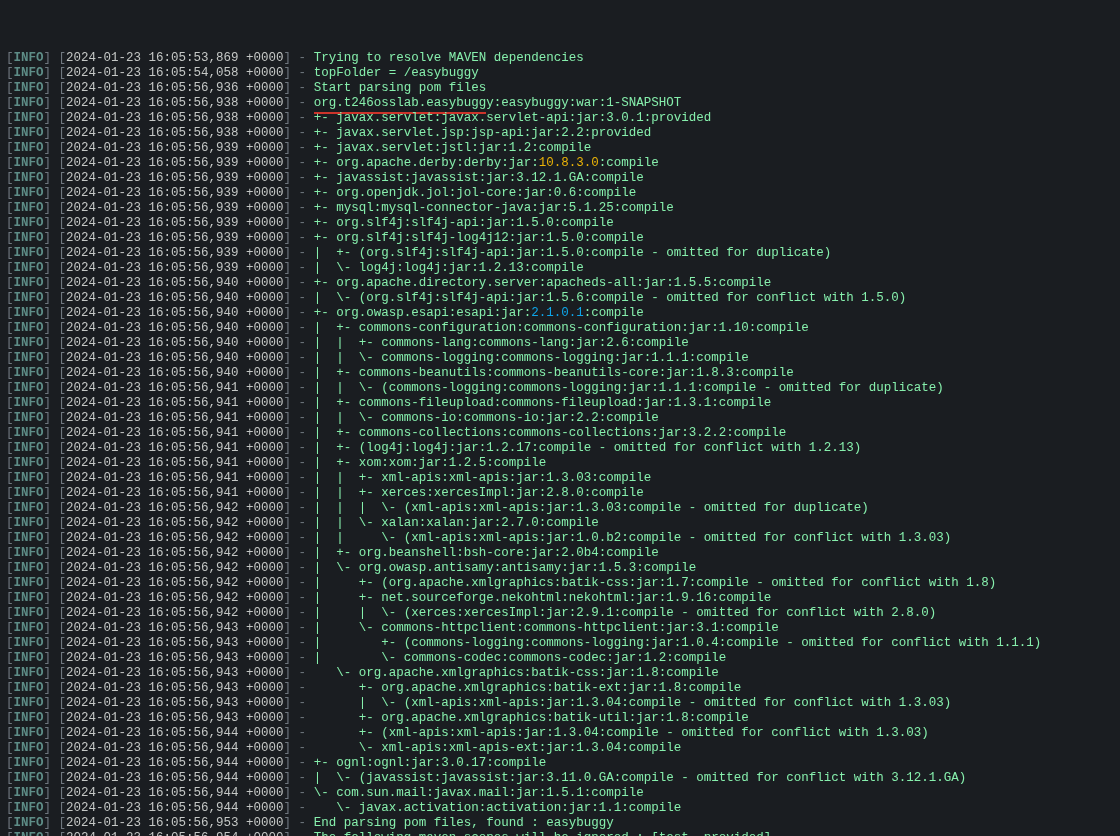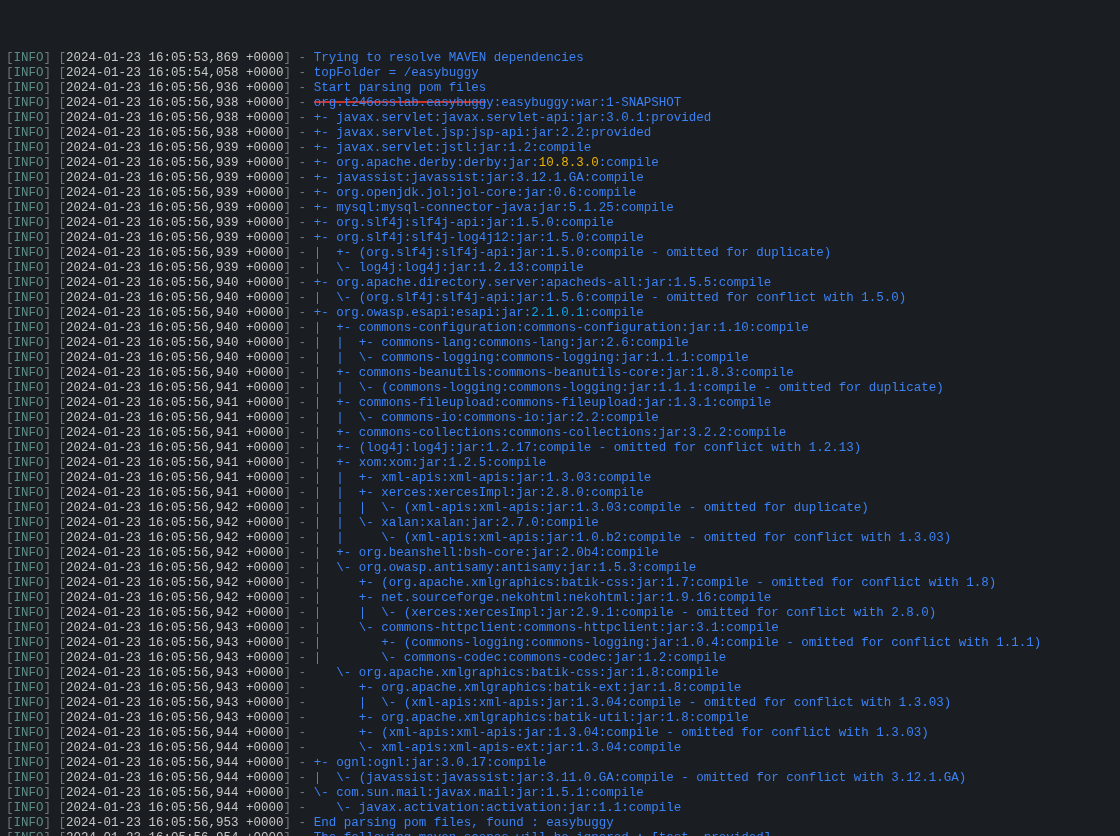--- a/index.html
+++ b/index.html
@@ -8,26 +8,26 @@
     background: #1a1d21;
     font-family: "Consolas", "Courier New", monospace;
     font-size: 12.5px;
     line-height: 15px;
     color: #c5c8c6;
     white-space: pre;
     overflow: hidden;
   }
   .line { display: block; }
   .lbracket, .rbracket { color: #707880; }
-  .level-info { color: #5e8d87; }
+  .level-info { color: #5e8d87; font-weight: bold; }
   .ts { color: #c5c8c6; }
-  .msg { color: #3b82f6; }
+  .msg { color: #86efac; }
   .hl-orange { color: #eab308; }
   .hl-pink { color: #0ea5e9; }
-  .underline-red { border-bottom: 2px solid #cc342b; padding-bottom: 6px; }
+  .underline-red { border-bottom: 2px solid #cc342b; padding-bottom: 17px; }
 </style>
 </head>
 <body>
 
 
 <div id="log"><div class="line"><span class="lbracket">[</span><span class="level-info">INFO</span><span class="rbracket">] </span><span class="lbracket">[</span><span class="ts">2024-01-23 16:05:53,869 +0000</span><span class="rbracket">] - </span><span class="msg">Trying to resolve MAVEN dependencies</span></div><div class="line"><span class="lbracket">[</span><span class="level-info">INFO</span><span class="rbracket">] </span><span class="lbracket">[</span><span class="ts">2024-01-23 16:05:54,058 +0000</span><span class="rbracket">] - </span><span class="msg">topFolder = /easybuggy</span></div><div class="line"><span class="lbracket">[</span><span class="level-info">INFO</span><span class="rbracket">] </span><span class="lbracket">[</span><span class="ts">2024-01-23 16:05:56,936 +0000</span><span class="rbracket">] - </span><span class="msg underline-red">Start parsing pom files</span></div><div class="line"><span class="lbracket">[</span><span class="level-info">INFO</span><span class="rbracket">] </span><span class="lbracket">[</span><span class="ts">2024-01-23 16:05:56,938 +0000</span><span class="rbracket">] - </span><span class="msg">org.t246osslab.easybuggy:easybuggy:war:1-SNAPSHOT</span></div><div class="line"><span class="lbracket">[</span><span class="level-info">INFO</span><span class="rbracket">] </span><span class="lbracket">[</span><span class="ts">2024-01-23 16:05:56,938 +0000</span><span class="rbracket">] - </span><span class="msg">+- javax.servlet:javax.servlet-api:jar:3.0.1:provided</span></div><div class="line"><span class="lbracket">[</span><span class="level-info">INFO</span><span class="rbracket">] </span><span class="lbracket">[</span><span class="ts">2024-01-23 16:05:56,938 +0000</span><span class="rbracket">] - </span><span class="msg">+- javax.servlet.jsp:jsp-api:jar:2.2:provided</span></div><div class="line"><span class="lbracket">[</span><span class="level-info">INFO</span><span class="rbracket">] </span><span class="lbracket">[</span><span class="ts">2024-01-23 16:05:56,939 +0000</span><span class="rbracket">] - </span><span class="msg">+- javax.servlet:jstl:jar:1.2:compile</span></div><div class="line"><span class="lbracket">[</span><span class="level-info">INFO</span><span class="rbracket">] </span><span class="lbracket">[</span><span class="ts">2024-01-23 16:05:56,939 +0000</span><span class="rbracket">] - </span><span class="msg">+- org.apache.derby:derby:jar:</span><span class="hl-orange">10.8.3.0</span><span class="msg">:compile</span></div><div class="line"><span class="lbracket">[</span><span class="level-info">INFO</span><span class="rbracket">] </span><span class="lbracket">[</span><span class="ts">2024-01-23 16:05:56,939 +0000</span><span class="rbracket">] - </span><span class="msg">+- javassist:javassist:jar:3.12.1.GA:compile</span></div><div class="line"><span class="lbracket">[</span><span class="level-info">INFO</span><span class="rbracket">] </span><span class="lbracket">[</span><span class="ts">2024-01-23 16:05:56,939 +0000</span><span class="rbracket">] - </span><span class="msg">+- org.openjdk.jol:jol-core:jar:0.6:compile</span></div><div class="line"><span class="lbracket">[</span><span class="level-info">INFO</span><span class="rbracket">] </span><span class="lbracket">[</span><span class="ts">2024-01-23 16:05:56,939 +0000</span><span class="rbracket">] - </span><span class="msg">+- mysql:mysql-connector-java:jar:5.1.25:compile</span></div><div class="line"><span class="lbracket">[</span><span class="level-info">INFO</span><span class="rbracket">] </span><span class="lbracket">[</span><span class="ts">2024-01-23 16:05:56,939 +0000</span><span class="rbracket">] - </span><span class="msg">+- org.slf4j:slf4j-api:jar:1.5.0:compile</span></div><div class="line"><span class="lbracket">[</span><span class="level-info">INFO</span><span class="rbracket">] </span><span class="lbracket">[</span><span class="ts">2024-01-23 16:05:56,939 +0000</span><span class="rbracket">] - </span><span class="msg">+- org.slf4j:slf4j-log4j12:jar:1.5.0:compile</span></div><div class="line"><span class="lbracket">[</span><span class="level-info">INFO</span><span class="rbracket">] </span><span class="lbracket">[</span><span class="ts">2024-01-23 16:05:56,939 +0000</span><span class="rbracket">] - </span><span class="msg">|  +- (org.slf4j:slf4j-api:jar:1.5.0:compile - omitted for duplicate)</span></div><div class="line"><span class="lbracket">[</span><span class="level-info">INFO</span><span class="rbracket">] </span><span class="lbracket">[</span><span class="ts">2024-01-23 16:05:56,939 +0000</span><span class="rbracket">] - </span><span class="msg">|  \- log4j:log4j:jar:1.2.13:compile</span></div><div class="line"><span class="lbracket">[</span><span class="level-info">INFO</span><span class="rbracket">] </span><span class="lbracket">[</span><span class="ts">2024-01-23 16:05:56,940 +0000</span><span class="rbracket">] - </span><span class="msg">+- org.apache.directory.server:apacheds-all:jar:1.5.5:compile</span></div><div class="line"><span class="lbracket">[</span><span class="level-info">INFO</span><span class="rbracket">] </span><span class="lbracket">[</span><span class="ts">2024-01-23 16:05:56,940 +0000</span><span class="rbracket">] - </span><span class="msg">|  \- (org.slf4j:slf4j-api:jar:1.5.6:compile - omitted for conflict with 1.5.0)</span></div><div class="line"><span class="lbracket">[</span><span class="level-info">INFO</span><span class="rbracket">] </span><span class="lbracket">[</span><span class="ts">2024-01-23 16:05:56,940 +0000</span><span class="rbracket">] - </span><span class="msg">+- org.owasp.esapi:esapi:jar:</span><span class="hl-pink">2.1.0.1</span><span class="msg">:compile</span></div><div class="line"><span class="lbracket">[</span><span class="level-info">INFO</span><span class="rbracket">] </span><span class="lbracket">[</span><span class="ts">2024-01-23 16:05:56,940 +0000</span><span class="rbracket">] - </span><span class="msg">|  +- commons-configuration:commons-configuration:jar:1.10:compile</span></div><div class="line"><span class="lbracket">[</span><span class="level-info">INFO</span><span class="rbracket">] </span><span class="lbracket">[</span><span class="ts">2024-01-23 16:05:56,940 +0000</span><span class="rbracket">] - </span><span class="msg">|  |  +- commons-lang:commons-lang:jar:2.6:compile</span></div><div class="line"><span class="lbracket">[</span><span class="level-info">INFO</span><span class="rbracket">] </span><span class="lbracket">[</span><span class="ts">2024-01-23 16:05:56,940 +0000</span><span class="rbracket">] - </span><span class="msg">|  |  \- commons-logging:commons-logging:jar:1.1.1:compile</span></div><div class="line"><span class="lbracket">[</span><span class="level-info">INFO</span><span class="rbracket">] </span><span class="lbracket">[</span><span class="ts">2024-01-23 16:05:56,940 +0000</span><span class="rbracket">] - </span><span class="msg">|  +- commons-beanutils:commons-beanutils-core:jar:1.8.3:compile</span></div><div class="line"><span class="lbracket">[</span><span class="level-info">INFO</span><span class="rbracket">] </span><span class="lbracket">[</span><span class="ts">2024-01-23 16:05:56,941 +0000</span><span class="rbracket">] - </span><span class="msg">|  |  \- (commons-logging:commons-logging:jar:1.1.1:compile - omitted for duplicate)</span></div><div class="line"><span class="lbracket">[</span><span class="level-info">INFO</span><span class="rbracket">] </span><span class="lbracket">[</span><span class="ts">2024-01-23 16:05:56,941 +0000</span><span class="rbracket">] - </span><span class="msg">|  +- commons-fileupload:commons-fileupload:jar:1.3.1:compile</span></div><div class="line"><span class="lbracket">[</span><span class="level-info">INFO</span><span class="rbracket">] </span><span class="lbracket">[</span><span class="ts">2024-01-23 16:05:56,941 +0000</span><span class="rbracket">] - </span><span class="msg">|  |  \- commons-io:commons-io:jar:2.2:compile</span></div><div class="line"><span class="lbracket">[</span><span class="level-info">INFO</span><span class="rbracket">] </span><span class="lbracket">[</span><span class="ts">2024-01-23 16:05:56,941 +0000</span><span class="rbracket">] - </span><span class="msg">|  +- commons-collections:commons-collections:jar:3.2.2:compile</span></div><div class="line"><span class="lbracket">[</span><span class="level-info">INFO</span><span class="rbracket">] </span><span class="lbracket">[</span><span class="ts">2024-01-23 16:05:56,941 +0000</span><span class="rbracket">] - </span><span class="msg">|  +- (log4j:log4j:jar:1.2.17:compile - omitted for conflict with 1.2.13)</span></div><div class="line"><span class="lbracket">[</span><span class="level-info">INFO</span><span class="rbracket">] </span><span class="lbracket">[</span><span class="ts">2024-01-23 16:05:56,941 +0000</span><span class="rbracket">] - </span><span class="msg">|  +- xom:xom:jar:1.2.5:compile</span></div><div class="line"><span class="lbracket">[</span><span class="level-info">INFO</span><span class="rbracket">] </span><span class="lbracket">[</span><span class="ts">2024-01-23 16:05:56,941 +0000</span><span class="rbracket">] - </span><span class="msg">|  |  +- xml-apis:xml-apis:jar:1.3.03:compile</span></div><div class="line"><span class="lbracket">[</span><span class="level-info">INFO</span><span class="rbracket">] </span><span class="lbracket">[</span><span class="ts">2024-01-23 16:05:56,941 +0000</span><span class="rbracket">] - </span><span class="msg">|  |  +- xerces:xercesImpl:jar:2.8.0:compile</span></div><div class="line"><span class="lbracket">[</span><span class="level-info">INFO</span><span class="rbracket">] </span><span class="lbracket">[</span><span class="ts">2024-01-23 16:05:56,942 +0000</span><span class="rbracket">] - </span><span class="msg">|  |  |  \- (xml-apis:xml-apis:jar:1.3.03:compile - omitted for duplicate)</span></div><div class="line"><span class="lbracket">[</span><span class="level-info">INFO</span><span class="rbracket">] </span><span class="lbracket">[</span><span class="ts">2024-01-23 16:05:56,942 +0000</span><span class="rbracket">] - </span><span class="msg">|  |  \- xalan:xalan:jar:2.7.0:compile</span></div><div class="line"><span class="lbracket">[</span><span class="level-info">INFO</span><span class="rbracket">] </span><span class="lbracket">[</span><span class="ts">2024-01-23 16:05:56,942 +0000</span><span class="rbracket">] - </span><span class="msg">|  |     \- (xml-apis:xml-apis:jar:1.0.b2:compile - omitted for conflict with 1.3.03)</span></div><div class="line"><span class="lbracket">[</span><span class="level-info">INFO</span><span class="rbracket">] </span><span class="lbracket">[</span><span class="ts">2024-01-23 16:05:56,942 +0000</span><span class="rbracket">] - </span><span class="msg">|  +- org.beanshell:bsh-core:jar:2.0b4:compile</span></div><div class="line"><span class="lbracket">[</span><span class="level-info">INFO</span><span class="rbracket">] </span><span class="lbracket">[</span><span class="ts">2024-01-23 16:05:56,942 +0000</span><span class="rbracket">] - </span><span class="msg">|  \- org.owasp.antisamy:antisamy:jar:1.5.3:compile</span></div><div class="line"><span class="lbracket">[</span><span class="level-info">INFO</span><span class="rbracket">] </span><span class="lbracket">[</span><span class="ts">2024-01-23 16:05:56,942 +0000</span><span class="rbracket">] - </span><span class="msg">|     +- (org.apache.xmlgraphics:batik-css:jar:1.7:compile - omitted for conflict with 1.8)</span></div><div class="line"><span class="lbracket">[</span><span class="level-info">INFO</span><span class="rbracket">] </span><span class="lbracket">[</span><span class="ts">2024-01-23 16:05:56,942 +0000</span><span class="rbracket">] - </span><span class="msg">|     +- net.sourceforge.nekohtml:nekohtml:jar:1.9.16:compile</span></div><div class="line"><span class="lbracket">[</span><span class="level-info">INFO</span><span class="rbracket">] </span><span class="lbracket">[</span><span class="ts">2024-01-23 16:05:56,942 +0000</span><span class="rbracket">] - </span><span class="msg">|     |  \- (xerces:xercesImpl:jar:2.9.1:compile - omitted for conflict with 2.8.0)</span></div><div class="line"><span class="lbracket">[</span><span class="level-info">INFO</span><span class="rbracket">] </span><span class="lbracket">[</span><span class="ts">2024-01-23 16:05:56,943 +0000</span><span class="rbracket">] - </span><span class="msg">|     \- commons-httpclient:commons-httpclient:jar:3.1:compile</span></div><div class="line"><span class="lbracket">[</span><span class="level-info">INFO</span><span class="rbracket">] </span><span class="lbracket">[</span><span class="ts">2024-01-23 16:05:56,943 +0000</span><span class="rbracket">] - </span><span class="msg">|        +- (commons-logging:commons-logging:jar:1.0.4:compile - omitted for conflict with 1.1.1)</span></div><div class="line"><span class="lbracket">[</span><span class="level-info">INFO</span><span class="rbracket">] </span><span class="lbracket">[</span><span class="ts">2024-01-23 16:05:56,943 +0000</span><span class="rbracket">] - </span><span class="msg">|        \- commons-codec:commons-codec:jar:1.2:compile</span></div><div class="line"><span class="lbracket">[</span><span class="level-info">INFO</span><span class="rbracket">] </span><span class="lbracket">[</span><span class="ts">2024-01-23 16:05:56,943 +0000</span><span class="rbracket">] - </span><span class="msg">   \- org.apache.xmlgraphics:batik-css:jar:1.8:compile</span></div><div class="line"><span class="lbracket">[</span><span class="level-info">INFO</span><span class="rbracket">] </span><span class="lbracket">[</span><span class="ts">2024-01-23 16:05:56,943 +0000</span><span class="rbracket">] - </span><span class="msg">      +- org.apache.xmlgraphics:batik-ext:jar:1.8:compile</span></div><div class="line"><span class="lbracket">[</span><span class="level-info">INFO</span><span class="rbracket">] </span><span class="lbracket">[</span><span class="ts">2024-01-23 16:05:56,943 +0000</span><span class="rbracket">] - </span><span class="msg">      |  \- (xml-apis:xml-apis:jar:1.3.04:compile - omitted for conflict with 1.3.03)</span></div><div class="line"><span class="lbracket">[</span><span class="level-info">INFO</span><span class="rbracket">] </span><span class="lbracket">[</span><span class="ts">2024-01-23 16:05:56,943 +0000</span><span class="rbracket">] - </span><span class="msg">      +- org.apache.xmlgraphics:batik-util:jar:1.8:compile</span></div><div class="line"><span class="lbracket">[</span><span class="level-info">INFO</span><span class="rbracket">] </span><span class="lbracket">[</span><span class="ts">2024-01-23 16:05:56,944 +0000</span><span class="rbracket">] - </span><span class="msg">      +- (xml-apis:xml-apis:jar:1.3.04:compile - omitted for conflict with 1.3.03)</span></div><div class="line"><span class="lbracket">[</span><span class="level-info">INFO</span><span class="rbracket">] </span><span class="lbracket">[</span><span class="ts">2024-01-23 16:05:56,944 +0000</span><span class="rbracket">] - </span><span class="msg">      \- xml-apis:xml-apis-ext:jar:1.3.04:compile</span></div><div class="line"><span class="lbracket">[</span><span class="level-info">INFO</span><span class="rbracket">] </span><span class="lbracket">[</span><span class="ts">2024-01-23 16:05:56,944 +0000</span><span class="rbracket">] - </span><span class="msg">+- ognl:ognl:jar:3.0.17:compile</span></div><div class="line"><span class="lbracket">[</span><span class="level-info">INFO</span><span class="rbracket">] </span><span class="lbracket">[</span><span class="ts">2024-01-23 16:05:56,944 +0000</span><span class="rbracket">] - </span><span class="msg">|  \- (javassist:javassist:jar:3.11.0.GA:compile - omitted for conflict with 3.12.1.GA)</span></div><div class="line"><span class="lbracket">[</span><span class="level-info">INFO</span><span class="rbracket">] </span><span class="lbracket">[</span><span class="ts">2024-01-23 16:05:56,944 +0000</span><span class="rbracket">] - </span><span class="msg">\- com.sun.mail:javax.mail:jar:1.5.1:compile</span></div><div class="line"><span class="lbracket">[</span><span class="level-info">INFO</span><span class="rbracket">] </span><span class="lbracket">[</span><span class="ts">2024-01-23 16:05:56,944 +0000</span><span class="rbracket">] - </span><span class="msg">   \- javax.activation:activation:jar:1.1:compile</span></div><div class="line"><span class="lbracket">[</span><span class="level-info">INFO</span><span class="rbracket">] </span><span class="lbracket">[</span><span class="ts">2024-01-23 16:05:56,953 +0000</span><span class="rbracket">] - </span><span class="msg underline-red">End parsing pom files, found : easybuggy</span></div><div class="line"><span class="lbracket">[</span><span class="level-info">INFO</span><span class="rbracket">] </span><span class="lbracket">[</span><span class="ts">2024-01-23 16:05:56,954 +0000</span><span class="rbracket">] - </span><span class="msg">The following maven scopes will be ignored : [test, provided]</span></div></div>
 
 
 
 </body></html>

